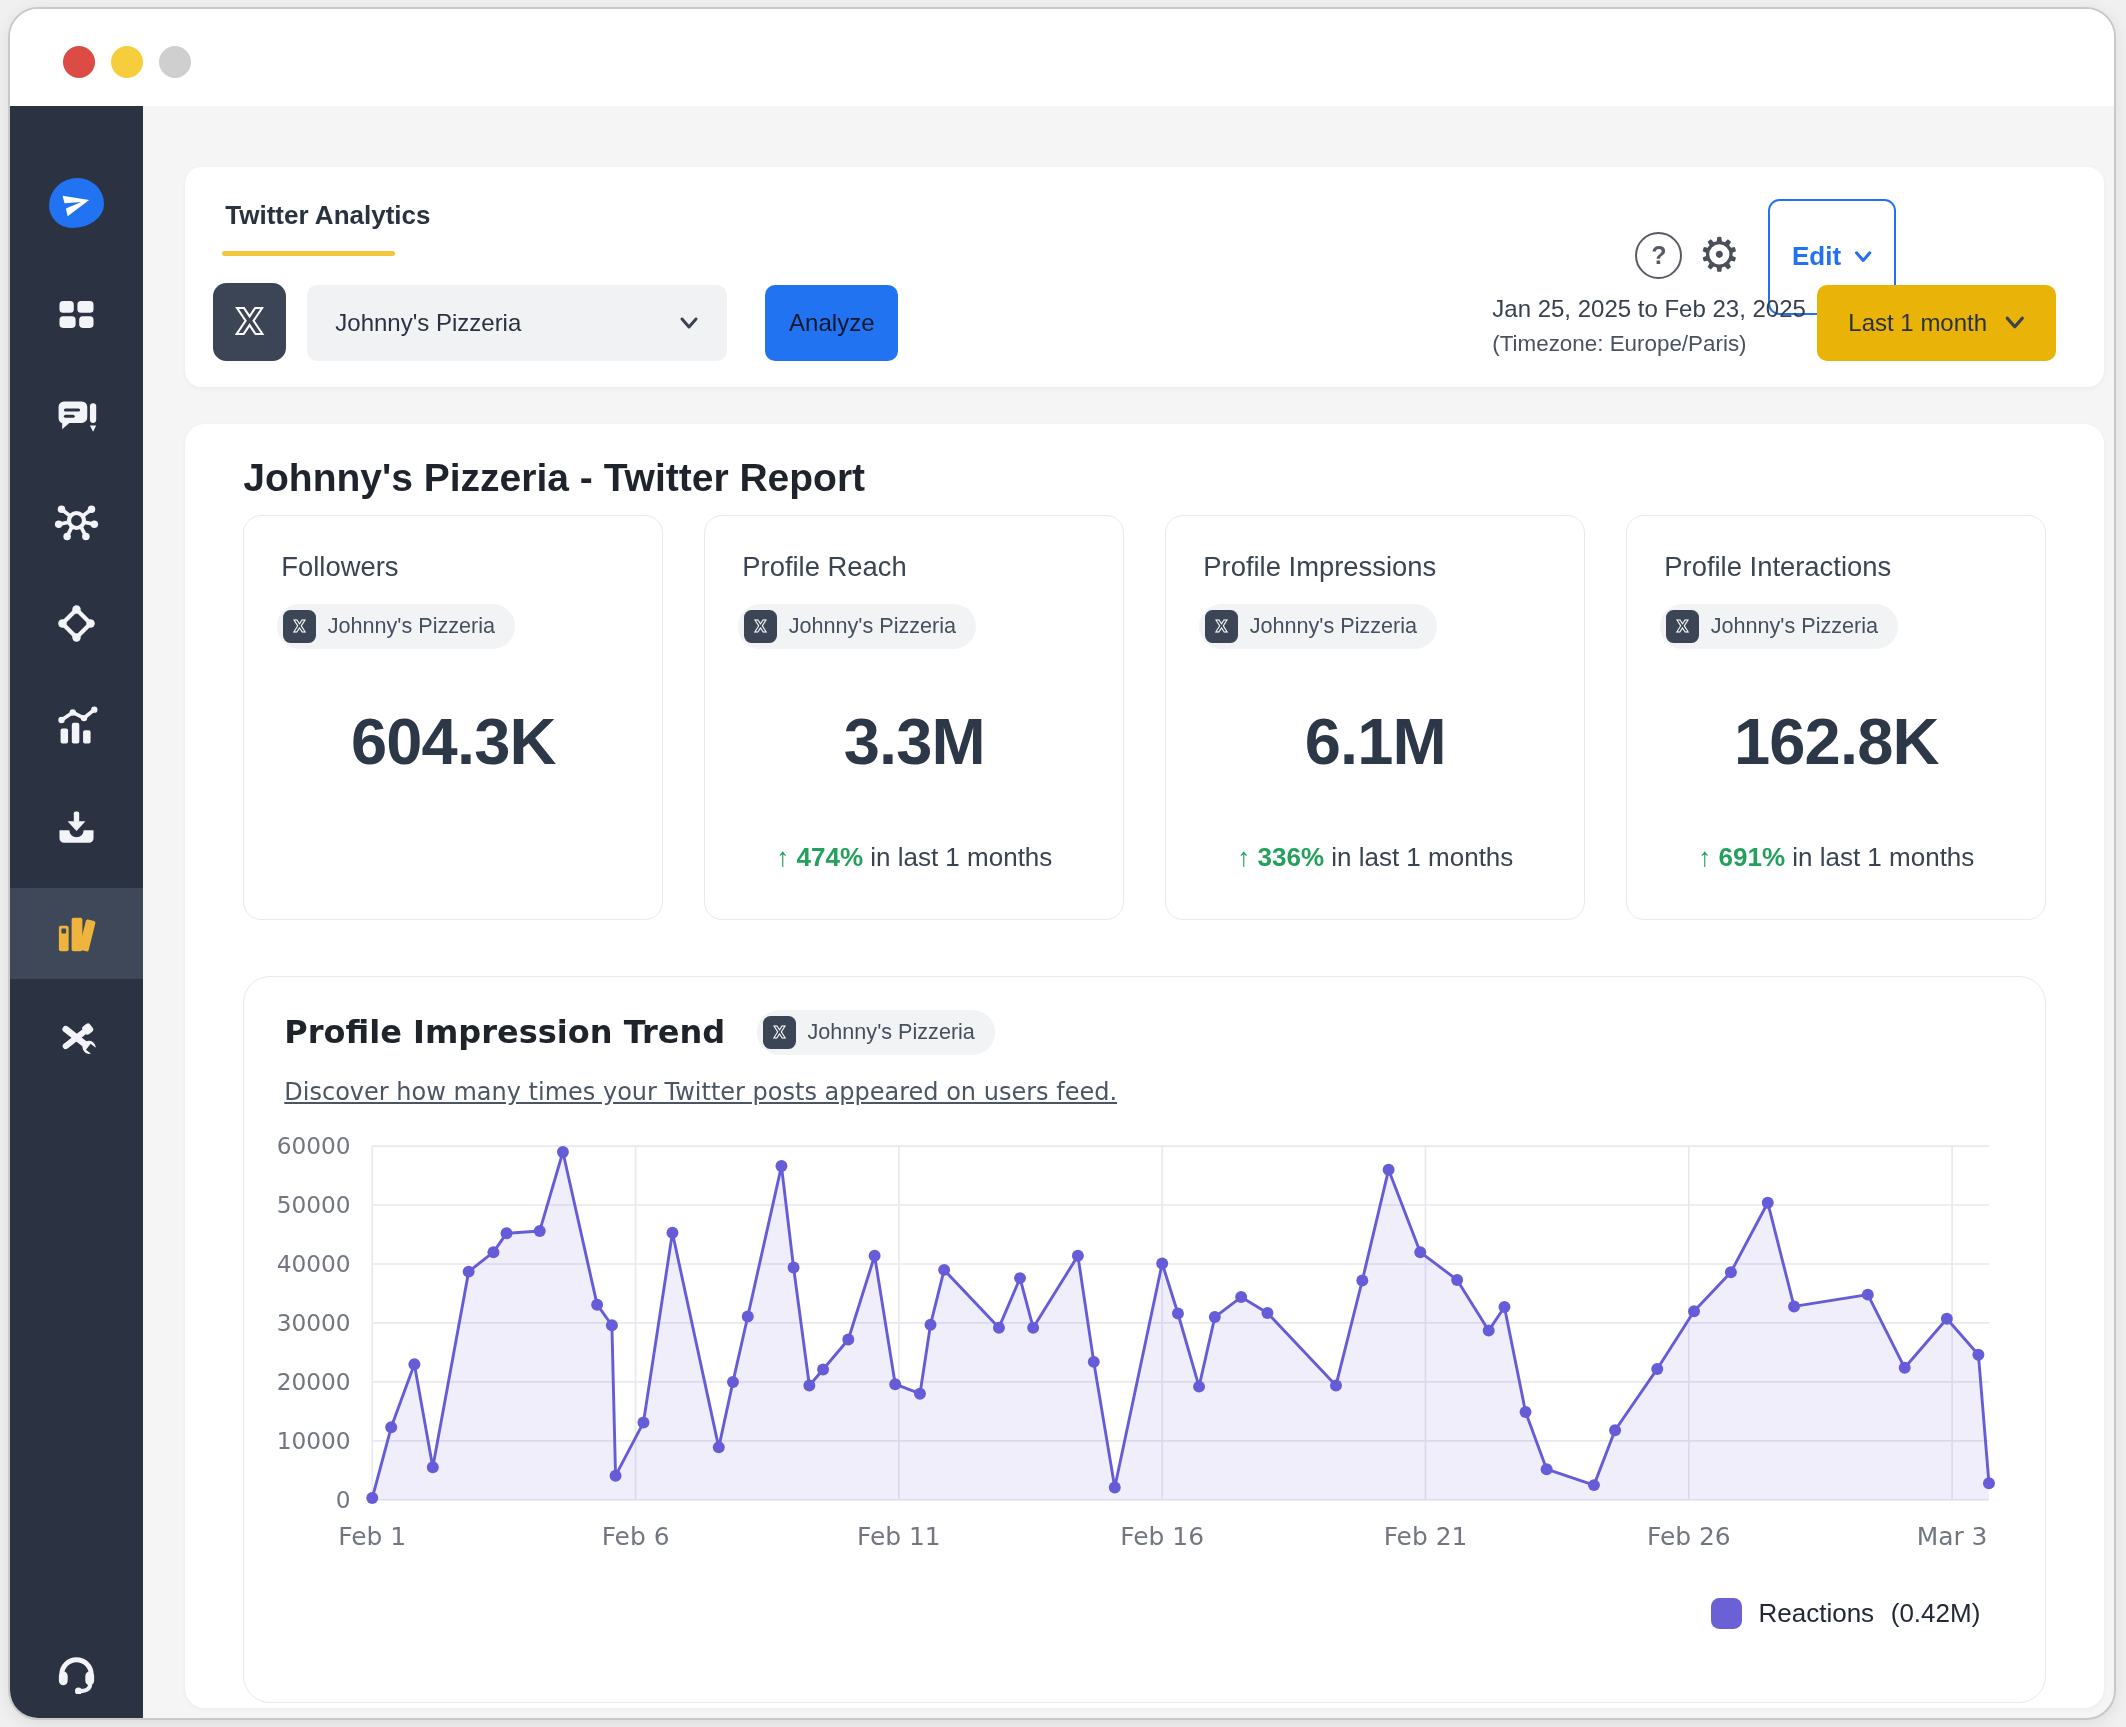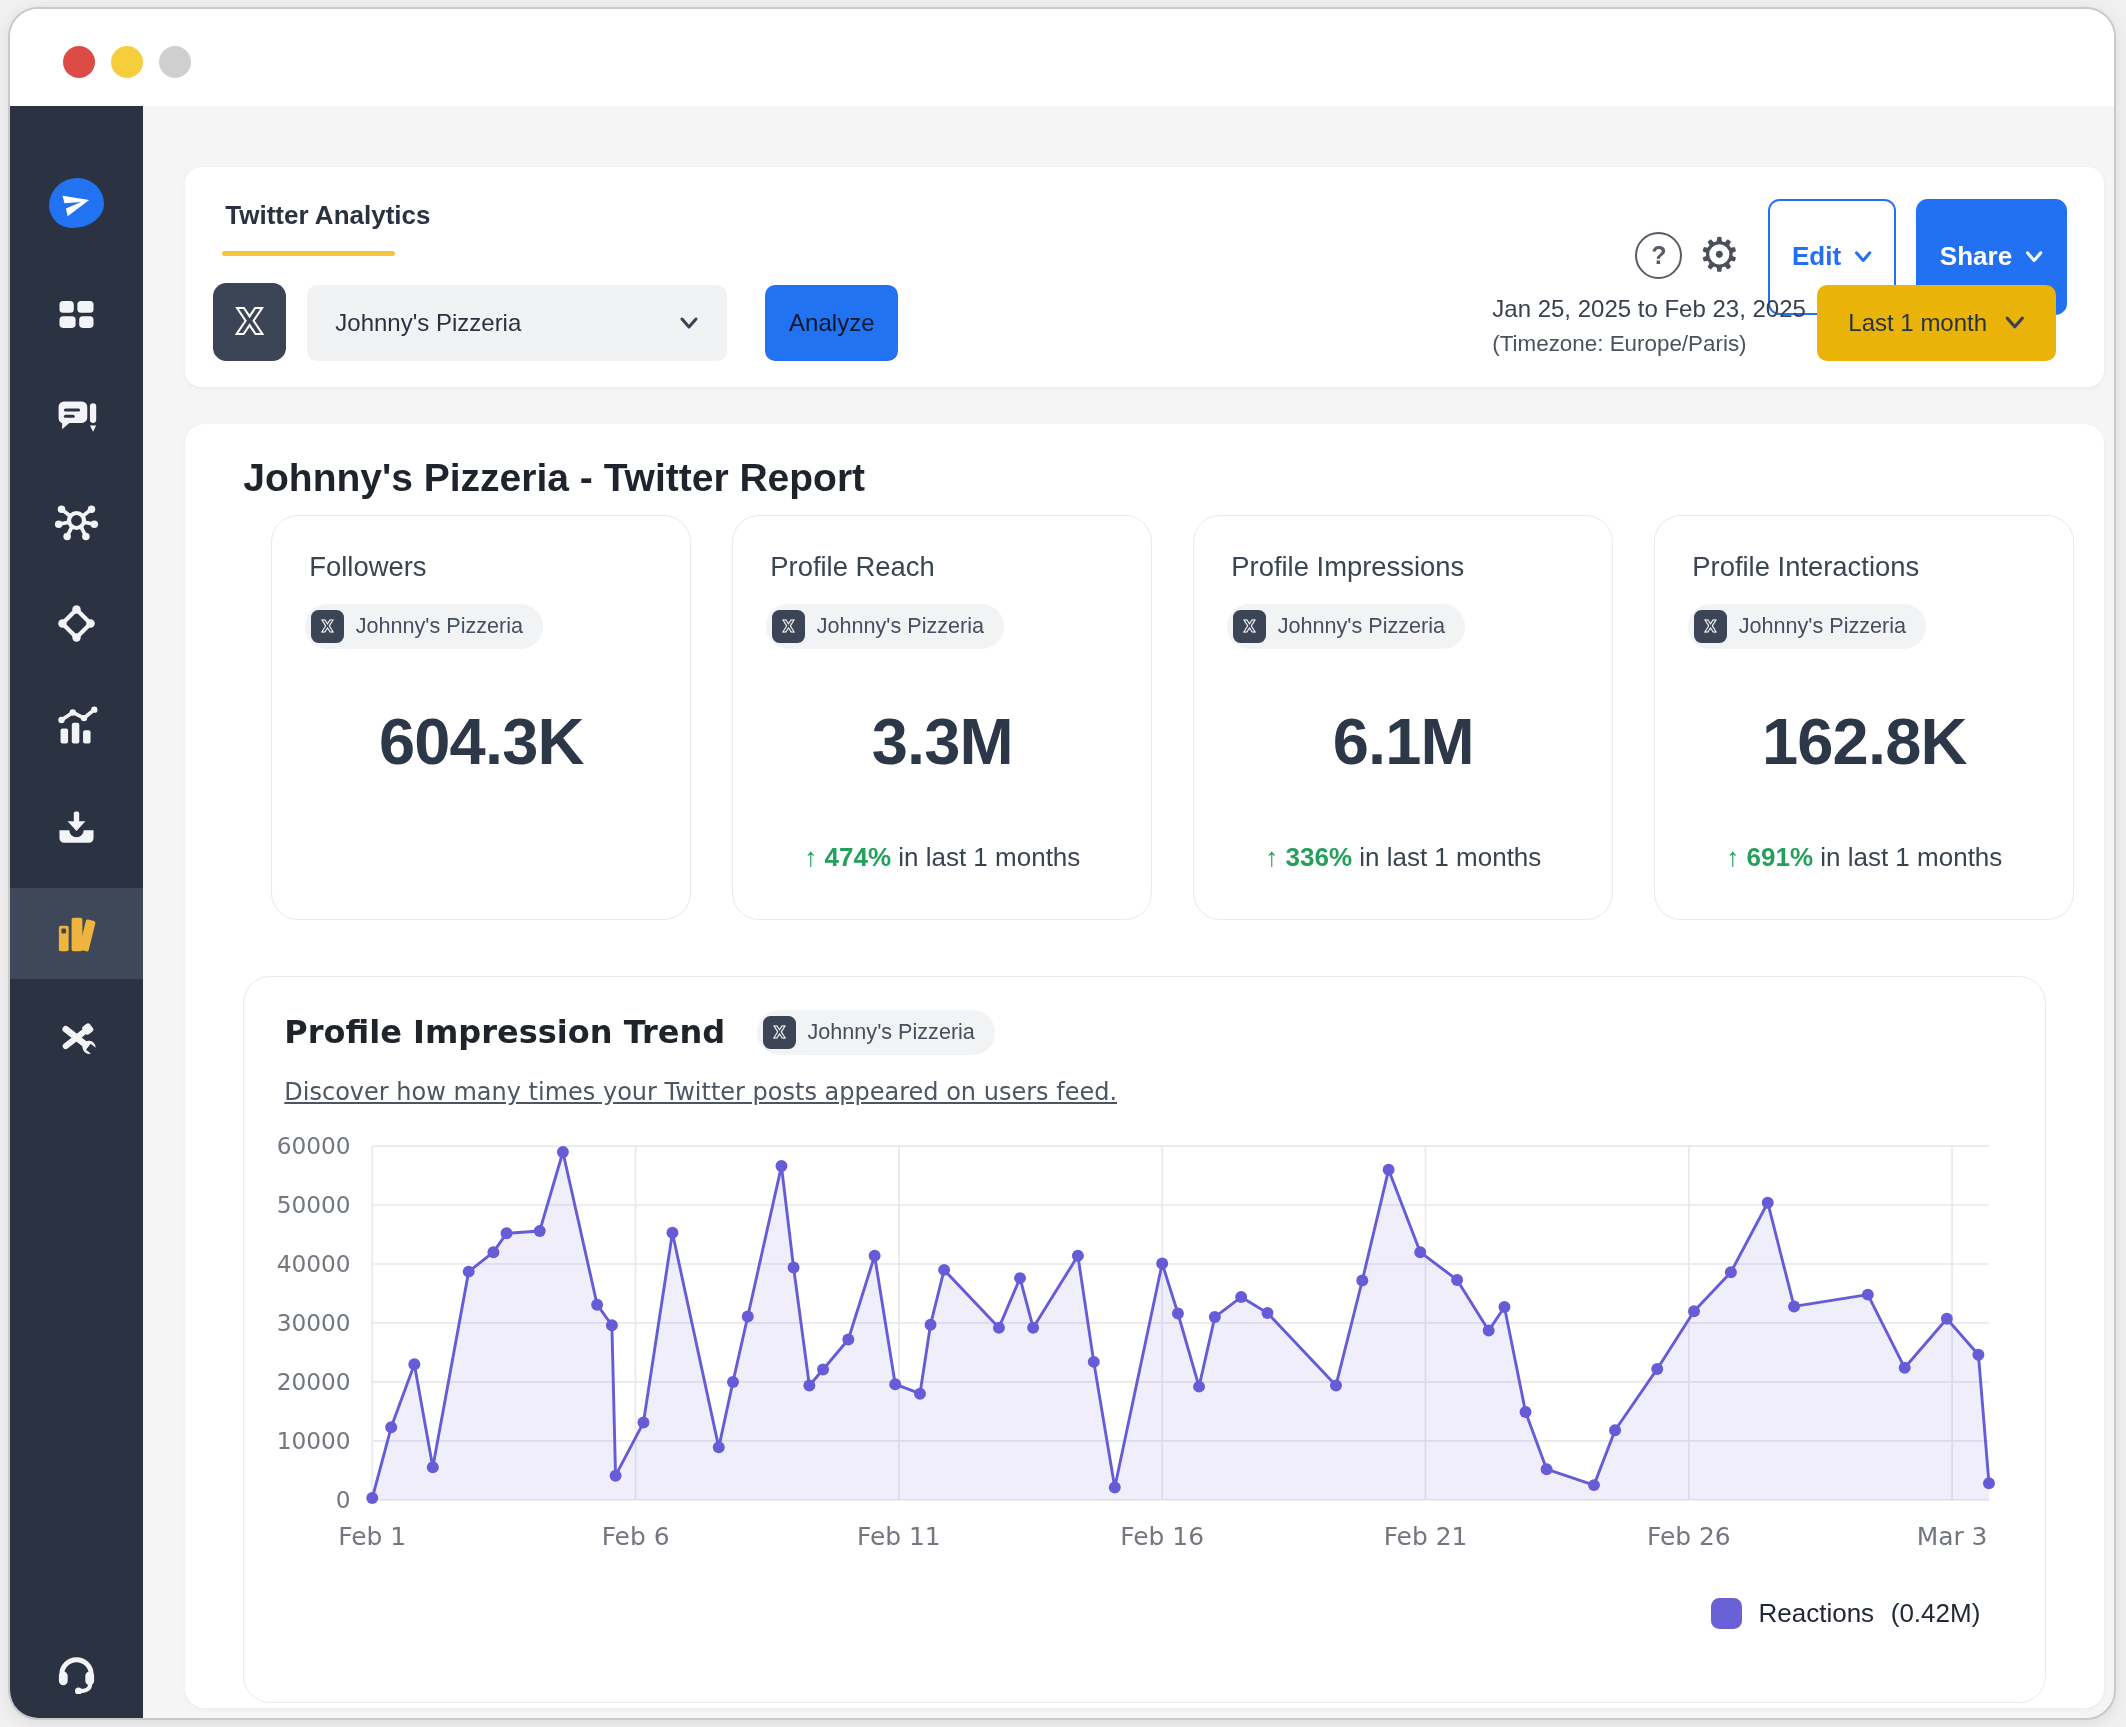--- a/index.html
+++ b/index.html
@@ -29,21 +29,21 @@
   .btn-analyze{left:580px;top:118px;width:133px;height:76px;background:#2173F2;color:#0f172a;border-radius:10px;font-size:24px;font-weight:400;}
   .xtile{position:absolute;left:27.4px;top:116px;width:73px;height:78px;background:#3C4556;border-radius:13.3px;display:flex;align-items:center;justify-content:center;cursor:pointer;}
   .select{position:absolute;left:122px;top:118px;width:420px;height:76px;background:#F1F2F4;border-radius:10px;display:flex;align-items:center;padding:0 28px;font-size:24px;color:#2A3240;cursor:pointer;}
   .select .grow{flex:1;}
   .dates{position:absolute;left:1307px;top:123px;color:#39404E;}
   .dates .l1{font-size:24px;line-height:37px;}
   .dates .l2{font-size:22.4px;line-height:33px;color:#4A515F;}
   .period{position:absolute;left:1632px;top:118px;width:239px;height:76px;background:#eab308;border-radius:10px;display:flex;align-items:center;justify-content:center;gap:16.6px;font-size:24px;color:#2A3240;cursor:pointer;}
   .report-card{left:42px;top:318px;width:1919px;height:1284px;border-radius:20px;}
   .report-title{position:absolute;left:58px;top:6.6px;font-size:39px;font-weight:700;color:#1F232B;}
-  .stat-card{position:absolute;top:91px;width:420px;height:405px;background:#fff;border:1.7px solid #E8E9EC;border-radius:27px;box-shadow:none;margin-left:28px;}
+  .stat-card{position:absolute;top:91px;width:420px;height:405px;background:#fff;border:1.7px solid #E8E9EC;border-radius:18px;box-shadow:none;}
   .stat-title{position:absolute;left:37px;top:35px;font-size:27.4px;color:#3A4452;}
   .pill{display:inline-flex;align-items:center;gap:11.6px;height:45px;background:#F2F3F5;border-radius:22.4px;padding:0 20px 0 5.8px;}
   .pill .xsq{width:33px;height:33px;background:#3C4556;border-radius:7.5px;display:flex;align-items:center;justify-content:center;}
   .pill .plabel{font-size:21.6px;color:#454F5E;white-space:nowrap;}
   .stat-pill{position:absolute;left:33px;top:88px;}
   .stat-value{position:absolute;left:0;right:0;top:188px;text-align:center;font-size:65px;font-weight:600;color:#2C3848;letter-spacing:-0.8px;}
   .stat-change{position:absolute;left:0;right:0;top:326px;text-align:center;font-size:26px;color:#3A4350;}
   .up{color:#23A05C;font-weight:400;}
   .pct{color:#23A05C;font-weight:700;}
   .chart-card{position:absolute;left:58px;top:544px;width:1803px;height:727px;background:#fff;border:1.7px solid #E8E9EC;border-radius:27px;margin-top:8px;}
@@ -203,26 +203,20 @@
 
           <div class="help-circle">
               <span>?</span>
             </div>
           <div class="gear">⚙</div>
 
           <div class="btn btn-edit">
             <span>Edit</span>
             <svg width="18.3" height="13.3" viewBox="0 0 18 14">
                 <polyline points="2,3 9,11 16,3" fill="none" stroke="#2171F2" stroke-width="3.2" stroke-linecap="round" stroke-linejoin="round"></polyline>
-              </svg>
-          </div>
-          <div class="btn btn-share">
-            <span>Share</span>
-            <svg width="18.3" height="13.3" viewBox="0 0 18 14">
-                <polyline points="2,3 9,11 16,3" fill="none" stroke="#ffffff" stroke-width="3.2" stroke-linecap="round" stroke-linejoin="round"></polyline>
               </svg>
           </div>
 
           <div class="xtile">
             <svg width="47" height="50" viewBox="0 0 48 48">
                 <text x="24" y="36" text-anchor="middle" font-size="36" font-weight="bold" font-family="'DejaVu Sans',sans-serif" fill="none" stroke="#fff" stroke-width="2">X</text>
               </svg>
           </div>
 
           <div class="select">

